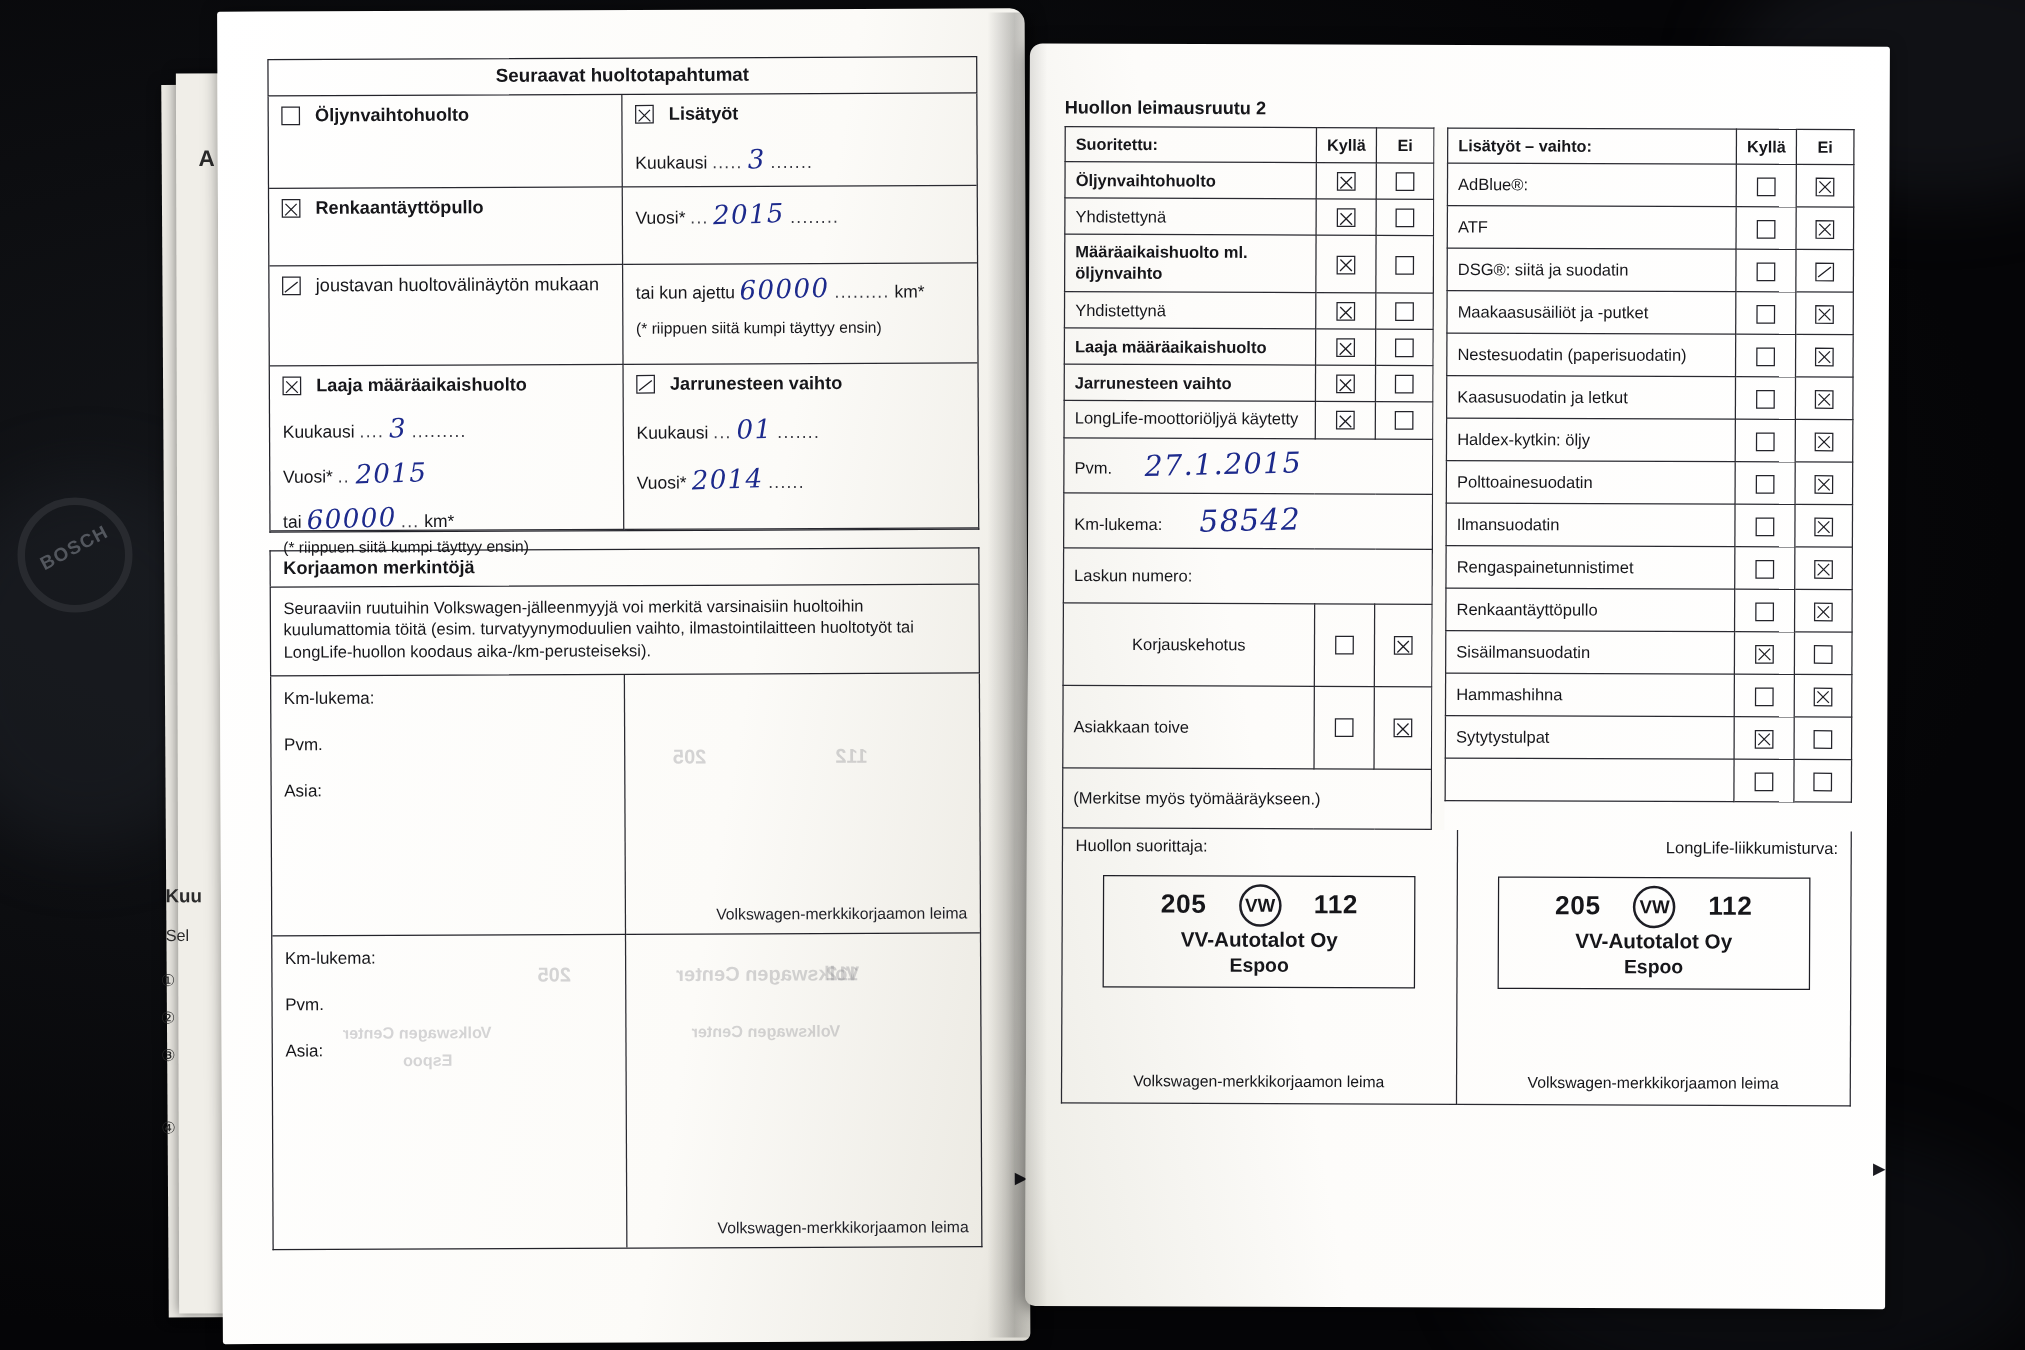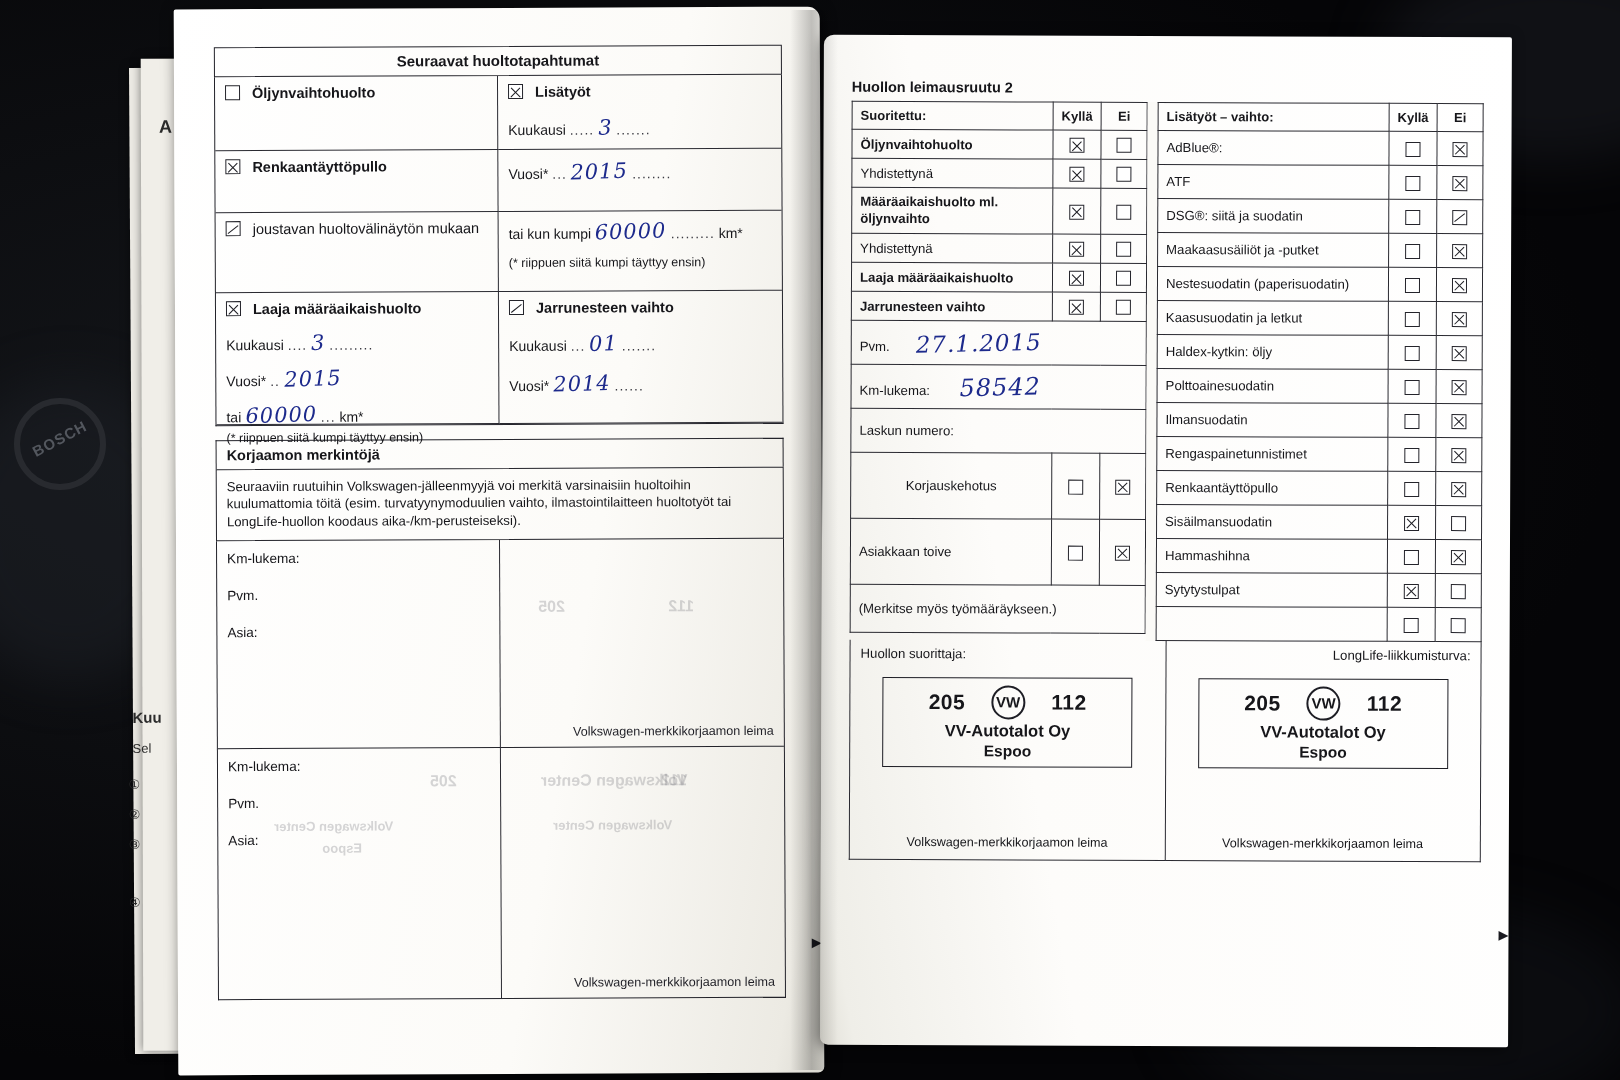--- a/index.html
+++ b/index.html
@@ -302,21 +302,21 @@
 
         <div class="lp-row">
           <div class="lp-cell l" style="height:80px;">
             <div class="item-line">
               <span class="chk slash"></span>
               <span class="item-label plain">joustavan huoltovälinäytön mukaan</span>
             </div>
           </div>
           <div class="lp-cell r" style="height:80px;">
             <div class="field-line" style="margin-top:0;">
-              <span>tai kun kumpi</span>
+              <span>tai kun ajettu</span>
               <span class="hand">60000</span>
               <span class="dots">.........</span>
               <span>km*</span>
             </div>
             <div class="field-line" style="font-size:12.5px; margin-top:12px;">(* riippuen siitä kumpi täyttyy ensin)</div>
           </div>
         </div>
 
         <div class="lp-row">
           <div class="lp-cell l" style="height:132px;">
@@ -444,20 +444,25 @@
                 <td class="colk"><span class="chk x"></span></td>
                 <td class="cole"><span class="chk"></span></td>
               </tr>
               <tr>
                 <td class="bold">Laaja määräaikaishuolto</td>
                 <td class="colk"><span class="chk x"></span></td>
                 <td class="cole"><span class="chk"></span></td>
               </tr>
               <tr>
                 <td class="bold">Jarrunesteen vaihto</td>
+                <td class="colk"><span class="chk x"></span></td>
+                <td class="cole"><span class="chk"></span></td>
+              </tr>
+              <tr>
+                <td style="line-height:1.25;">LongLife-moottoriöljyä käytetty</td>
                 <td class="colk"><span class="chk x"></span></td>
                 <td class="cole"><span class="chk"></span></td>
               </tr>
 
               <tr>
                 <td colspan="3" style="height:44px;">
                   <span>Pvm.</span>
                   <span class="hand" style="margin-left:22px; font-size:23px;">27.1.2015</span>
                 </td>
               </tr>

